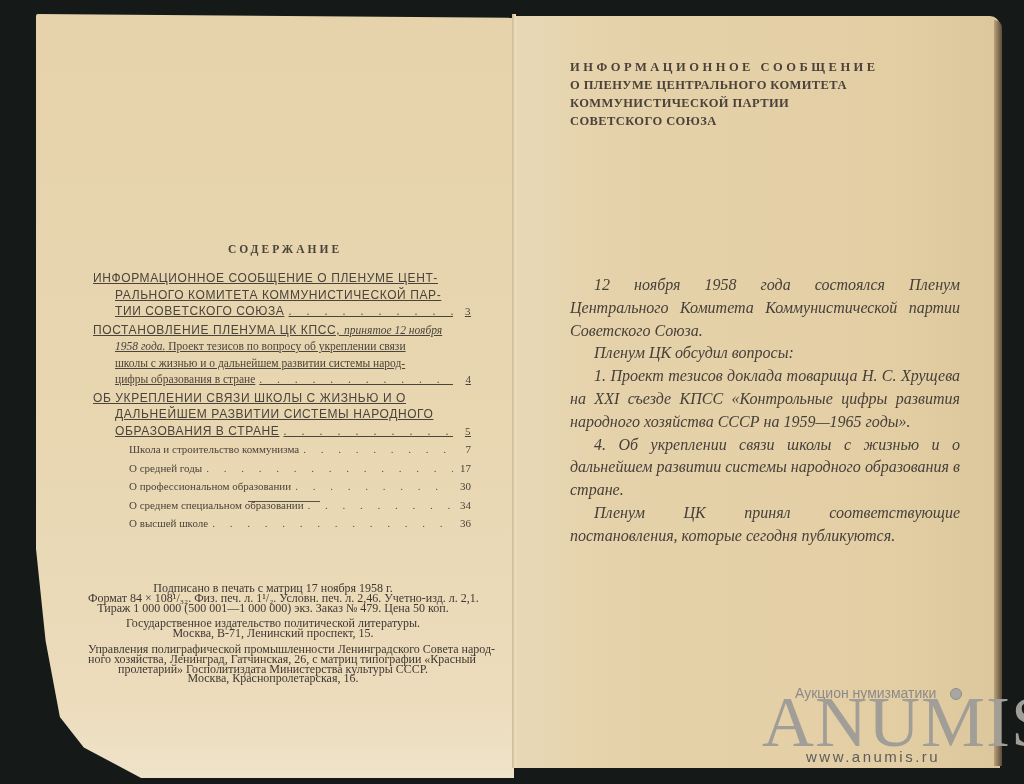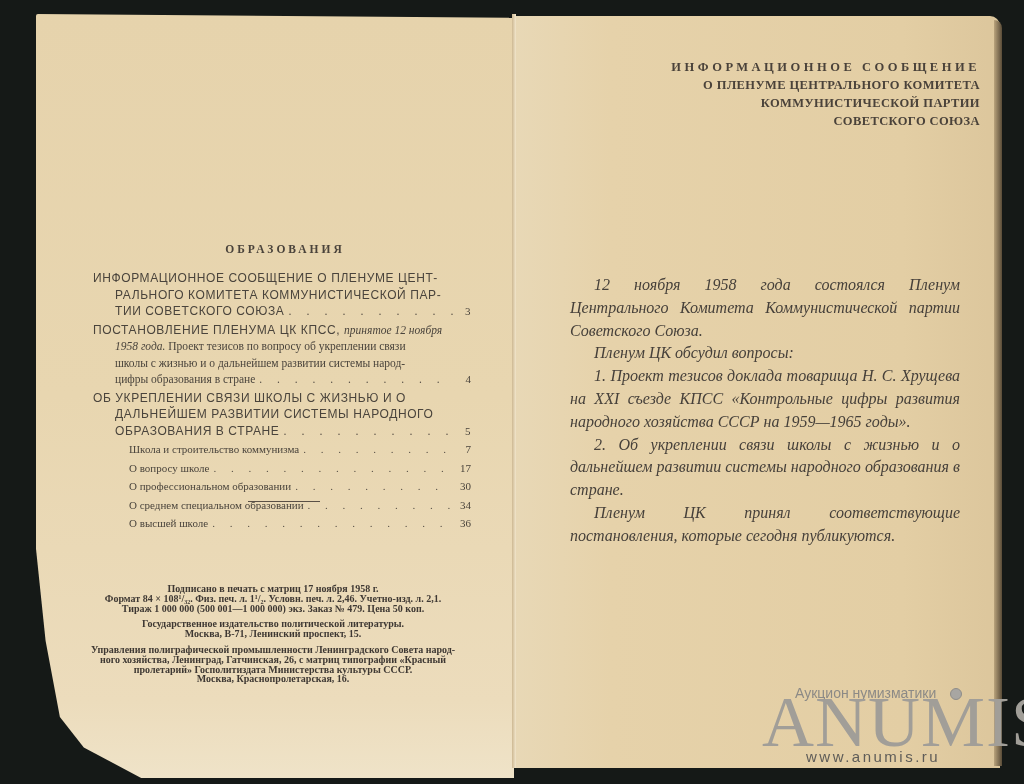--- a/index.html
+++ b/index.html
@@ -32,41 +32,41 @@
   }
 
   
   .toc-title {
     position: absolute; left: 200px; top: 243px; width: 170px; text-align: center;
     font-family: "Liberation Serif", serif; font-weight: bold; font-size: 11.5px;
     letter-spacing: 3px; color: #4a433b;
   }
   .toc { position: absolute; left: 93px; top: 270px; width: 378px; }
   .toc-entry { position: relative; font-size: 11.5px; line-height: 16.5px; color: #4a443c; }
-  .toc-entry.major { font-family: "Liberation Sans", sans-serif; font-size: 12px; letter-spacing: 0.6px; text-align: justify; }
+  .toc-entry.major { font-family: "Liberation Sans", sans-serif; font-size: 12px; letter-spacing: 0.6px; text-align: justify; text-decoration: underline; }
   .toc-entry .line { display: block; white-space: nowrap; }
   .toc-entry .indent { padding-left: 22px; }
   .toc-entry .fill { display: flex; align-items: center; }
   .toc-entry .fill .txt { white-space: nowrap; }
   .toc-entry .fill .dots { flex: 1; overflow: hidden; white-space: nowrap; margin: 0 4px; letter-spacing: 6px; color: #5a5248; font-family: "Liberation Serif", serif; }
   .toc-entry .fill .pg { font-family: "Liberation Serif", serif; font-size: 11px; min-width: 14px; text-align: right; }
   .toc-entry .serif { font-family: "Liberation Serif", serif; font-size: 11.5px; letter-spacing: 0; }
   .toc-entry em { font-style: italic; }
   .toc-sub { padding-left: 14px; font-size: 11px; line-height: 16.5px; }
   .toc-entry + .toc-entry { margin-top: 2px; }
 
   .rule { position: absolute; left: 248px; top: 501px; width: 72px; height: 1px; background: #5a5046; }
 
   
-  .imprint { position: absolute; left: 88px; top: 584px; width: 370px; font-size: 10px; line-height: 9.8px; color: #3e3833; text-align: center; font-weight: bold; }
+  .imprint { position: absolute; left: 88px; top: 584px; width: 370px; font-size: 12px; line-height: 9.8px; color: #3e3833; text-align: center; }
   .imprint .blk { margin-bottom: 6px; }
   .imprint .l { display: block; white-space: nowrap; }
 
   
-  .heading { position: absolute; left: 570px; top: 58px; width: 410px; text-align: right; font-weight: bold; font-size: 12.5px; line-height: 18px; color: #4a423a; letter-spacing: 0.4px; }
+  .heading { position: absolute; left: 570px; top: 58px; width: 410px; text-align: left; font-weight: bold; font-size: 12.5px; line-height: 18px; color: #4a423a; letter-spacing: 0.4px; }
   .heading .l1 { letter-spacing: 3.5px; }
 
   .body-text { position: absolute; left: 570px; top: 262px; width: 390px; font-style: italic; font-size: 16px; line-height: 22.8px; color: #46403a; text-align: justify; margin-top: 12px; }
   .body-text p { text-indent: 24px; margin: 0; }
 
   
   .wm-top { position: absolute; left: 795px; top: 685px; font-family: "Liberation Sans", sans-serif; font-size: 14px; color: #8c8a86; }
   .wm-dot { position: absolute; left: 950px; top: 688px; width: 12px; height: 12px; border-radius: 50%; background: #a8a6a2; border: 1px solid #8f8d89; }
   .wm-main { position: absolute; left: 762px; top: 694px; font-family: "Liberation Serif", serif; font-size: 72px; letter-spacing: 1px; color: #a19e98; line-height: 56px; }
   .wm-url { position: absolute; left: 806px; top: 748px; font-family: "Liberation Sans", sans-serif; font-size: 15px; letter-spacing: 2.5px; color: #5e5c58; }
@@ -74,21 +74,21 @@
 </head>
 <body>
 
 <div class="backdrop"></div>
 
 <div class="page-left"></div>
 <div class="page-right"></div>
 <div class="page-right-edge"></div>
 <div class="spine"></div>
 
-<div class="toc-title">ОБРАЗОВАНИЯ</div>
+<div class="toc-title">СОДЕРЖАНИЕ</div>
 
 <div class="toc">
   <div class="toc-entry major">
     <span class="line">ИНФОРМАЦИОННОЕ СООБЩЕНИЕ О ПЛЕНУМЕ ЦЕНТ-</span>
     <span class="line indent">РАЛЬНОГО КОМИТЕТА КОММУНИСТИЧЕСКОЙ ПАР-</span>
     <span class="fill indent">
       <span class="txt">ТИИ СОВЕТСКОГО СОЮЗА</span>
       <span class="dots">. . . . . . . . . . . . . . . . . . . . . . . . . . . . . .</span>
       <span class="pg">3</span>
     </span>
@@ -117,21 +117,21 @@
 
   <div class="toc-entry toc-sub">
     <span class="fill indent">
       <span class="txt">Школа и строительство коммунизма</span>
       <span class="dots">. . . . . . . . . . . . . . . . . . . . . . . . . . . . . .</span>
       <span class="pg">7</span>
     </span>
   </div>
   <div class="toc-entry toc-sub">
     <span class="fill indent">
-      <span class="txt">О вопросу школе</span>
+      <span class="txt">О средней годы</span>
       <span class="dots">. . . . . . . . . . . . . . . . . . . . . . . . . . . . . .</span>
       <span class="pg">17</span>
     </span>
   </div>
   <div class="toc-entry toc-sub">
     <span class="fill indent">
       <span class="txt">О профессиональном образовании</span>
       <span class="dots">. . . . . . . . . . . . . . . . . . . . . . . . . . . . . .</span>
       <span class="pg">30</span>
     </span>
@@ -176,20 +176,20 @@
   <div class="l1">ИНФОРМАЦИОННОЕ СООБЩЕНИЕ</div>
   <div>О ПЛЕНУМЕ ЦЕНТРАЛЬНОГО КОМИТЕТА</div>
   <div>КОММУНИСТИЧЕСКОЙ ПАРТИИ</div>
   <div>СОВЕТСКОГО СОЮЗА</div>
 </div>
 
 <div class="body-text">
   <p>12 ноября 1958 года состоялся Пленум Центрального Комитета Коммунистической партии Советского Союза.</p>
   <p>Пленум ЦК обсудил вопросы:</p>
   <p>1. Проект тезисов доклада товарища Н. С. Хрущева на XXI съезде КПСС «Контрольные цифры развития народного хозяйства СССР на 1959—1965 годы».</p>
-  <p>2. Об укреплении связи школы с жизнью и о дальнейшем развитии системы народного образования в стране.</p>
+  <p>4. Об укреплении связи школы с жизнью и о дальнейшем развитии системы народного образования в стране.</p>
   <p>Пленум ЦК принял соответствующие постановления, которые сегодня публикуются.</p>
 </div>
 
 <div class="wm-top">Аукцион нумизматики</div>
 <div class="wm-dot"></div>
 <div class="wm-main">ANUMIS</div>
 <div class="wm-url">www.anumis.ru</div>
 
 </body></html>

